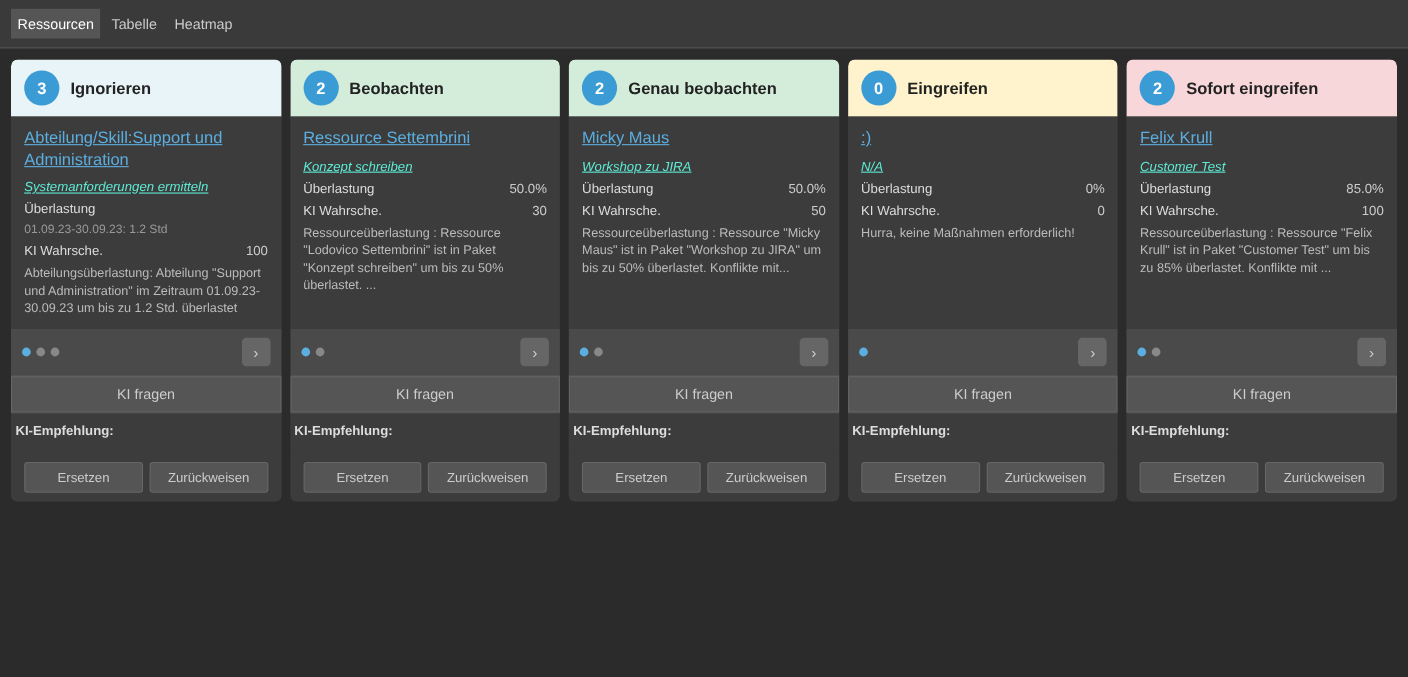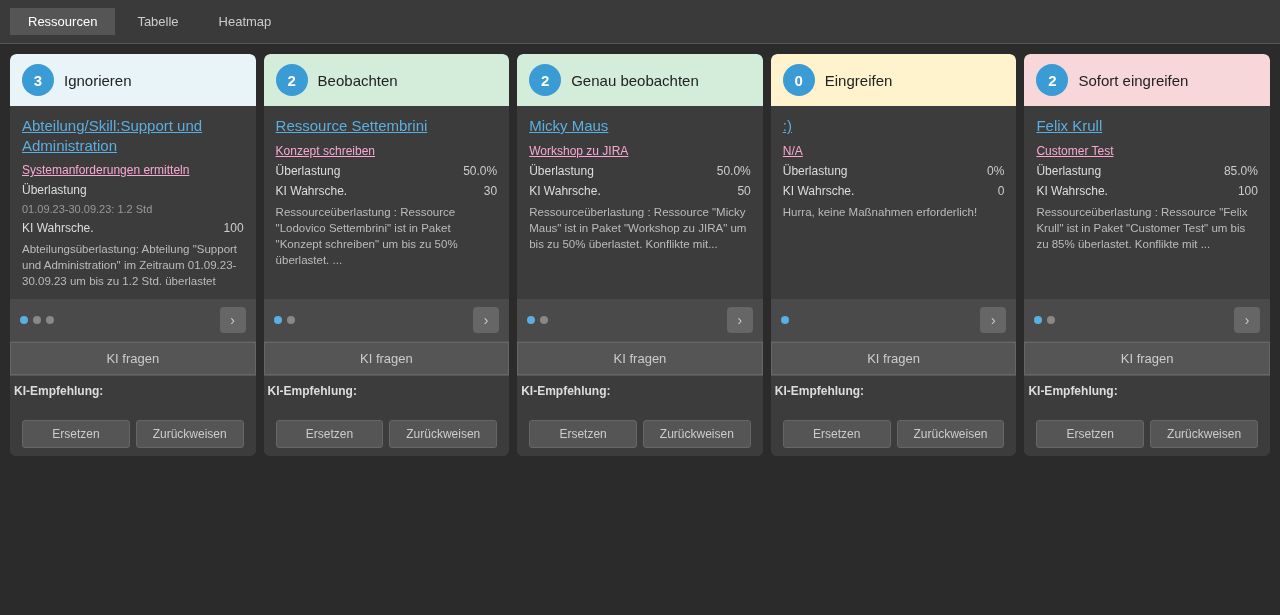--- a/index.html
+++ b/index.html
@@ -14,21 +14,21 @@
 
     
     .top-nav {
       background: #3a3a3a;
       padding: 8px 10px;
       display: flex;
       gap: 4px;
       border-bottom: 1px solid #555;
     }
     .nav-tab {
-      padding: 6px 18px;
+      padding: 6px 6px;
       border-radius: 0;
       cursor: pointer;
       font-size: 13px;
       color: #ccc;
       background: transparent;
       border: none;
     }
     .nav-tab.active {
       background: #555;
       color: #fff;
@@ -74,21 +74,21 @@
       font-weight: bold;
       font-size: 15px;
       display: flex;
       align-items: center;
       justify-content: center;
       flex-shrink: 0;
     }
 
     .col-title {
       font-size: 15px;
-      font-weight: normal;
+      font-weight: bold;
       color: #222;
       text-align: center;
     }
 
     
     .col-body {
       padding: 10px 12px;
       background: #3c3c3c;
       flex: 1;
       display: flex;
@@ -99,26 +99,27 @@
     .resource-link {
       color: #5baee0;
       text-decoration: underline;
       cursor: pointer;
       font-size: 15px;
       line-height: 1.3;
       display: block;
     }
 
     .task-link {
-      color: #f9a8d4;
+      color: #5eead4;
       text-decoration: underline;
       cursor: pointer;
       font-size: 12px;
       display: block;
       margin-top: 2px;
+      font-style: italic;
     }
 
     .metric-row {
       display: flex;
       justify-content: space-between;
       align-items: center;
     }
 
     .metric-label {
       font-weight: normal;

